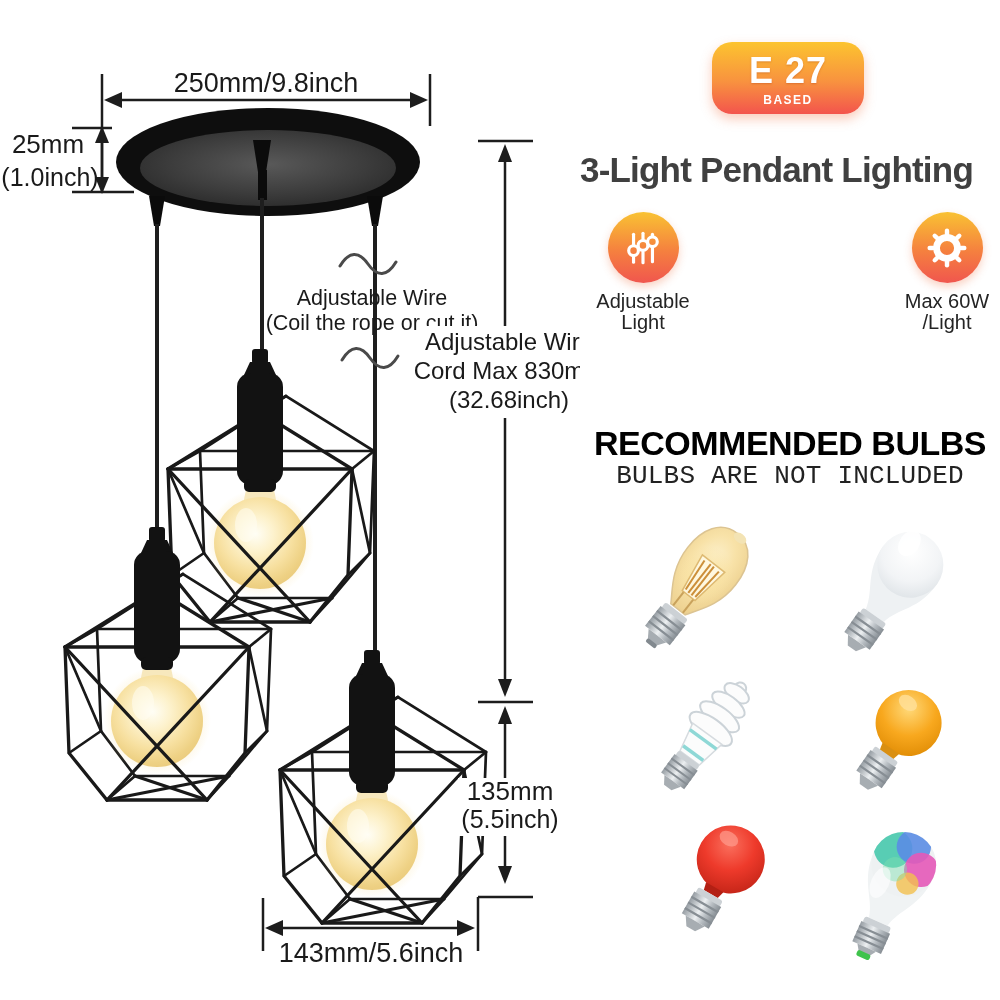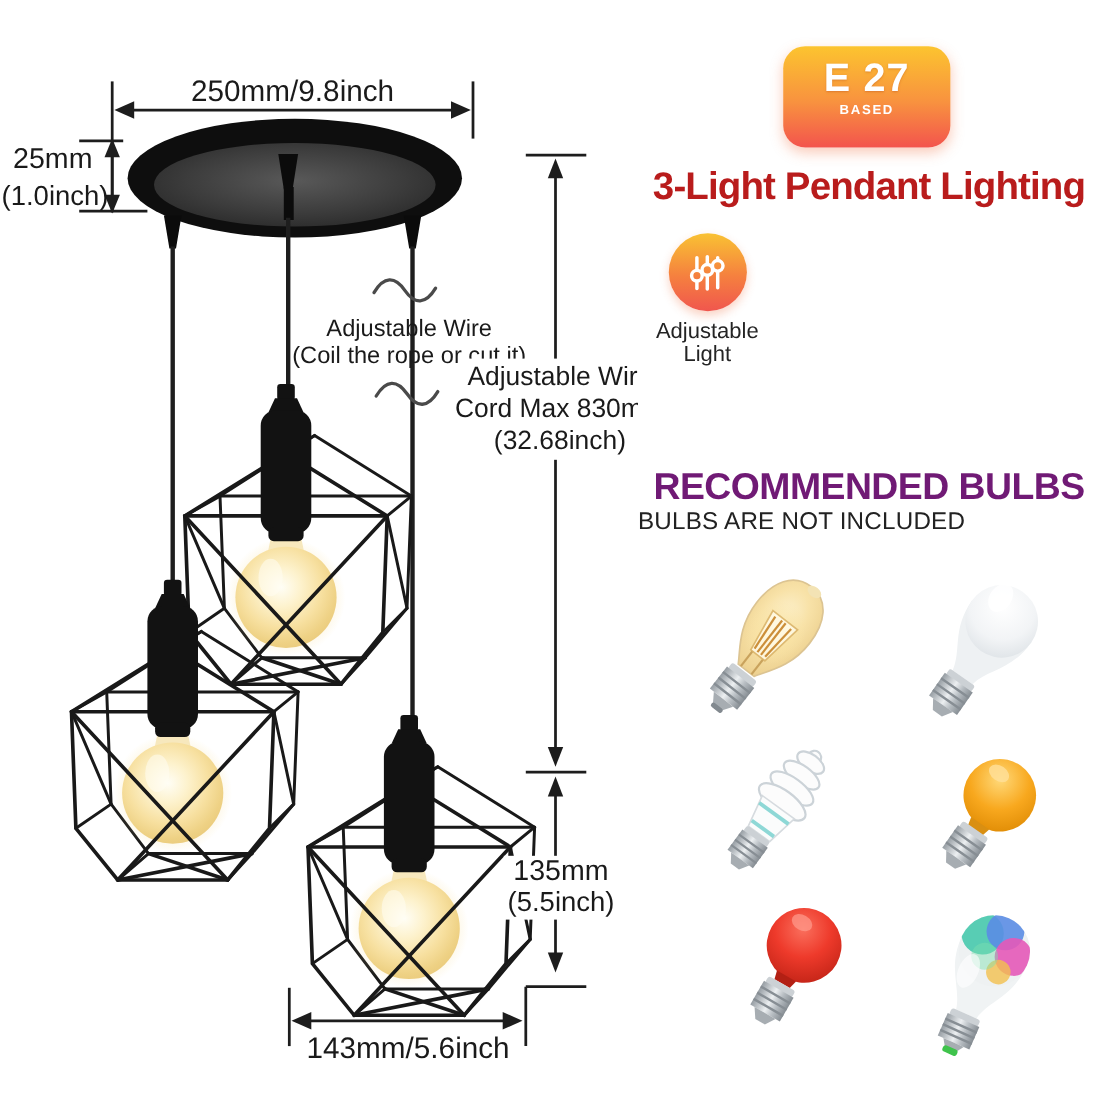--- a/index.html
+++ b/index.html
@@ -1,40 +1,40 @@
 <!DOCTYPE html>
 <html><head>
 <meta charset="utf-8">
 <style>
   html,body{margin:0;padding:0;background:#fff;}
   .page{position:relative;width:1000px;height:1000px;background:#ffffff;overflow:hidden;
         font-family:"Liberation Sans",sans-serif;color:#1d1d1d;}
   svg text{font-family:"Liberation Sans",sans-serif;fill:#1a1a1a;font-weight:500;}
   .abs{position:absolute;}
   
-  .badge{left:712px;top:42px;width:152px;height:92px;border-radius:20px;text-align:center;
+  .badge{left:712px;top:42px;width:152px;height:72px;border-radius:20px;text-align:center;
          background:linear-gradient(180deg,#fcc42f 0%,#f8923f 55%,#f3544d 100%);
          box-shadow:0 5px 12px rgba(240,110,60,.35);color:#fff;}
   .badge-line1{font-size:36px;font-weight:700;margin-top:8px;letter-spacing:1px;
                text-shadow:0 1px 2px rgba(170,60,20,.35);}
   .badge-line2{font-size:12px;font-weight:700;letter-spacing:1.5px;margin-top:1px;}
-  .title{left:580px;top:150px;width:420px;text-align:center;font-size:35px;font-weight:700;
-         color:#b91c1c;letter-spacing:-0.8px;}
+  .title{left:580px;top:150px;width:420px;font-size:35px;font-weight:700;
+         color:#404040;letter-spacing:-0.8px;}
   .features{left:594px;top:212px;width:402px;display:flex;justify-content:space-between;}
   .feature{width:98px;display:flex;flex-direction:column;align-items:center;}
   .feature-circle{width:71px;height:71px;border-radius:50%;flex:0 0 auto;
                   background:linear-gradient(180deg,#f9c233 0%,#f5803f 55%,#f0564e 100%);
                   display:flex;align-items:center;justify-content:center;
                   box-shadow:0 4px 9px rgba(240,110,60,.3);}
   .feature-label{margin-top:8px;font-size:20px;line-height:1.06;color:#242424;font-weight:500;
                  text-align:center;}
   .rec-title{left:580px;top:424px;width:420px;text-align:center;font-size:34px;font-weight:700;
-             color:#701a75;letter-spacing:-0.5px;}
-  .rec-sub{left:580px;top:461px;width:420px;font-size:22px;font-weight:500;
-           color:#222;letter-spacing:0.2px;}
+             color:#000000;letter-spacing:-0.5px;}
+  .rec-sub{left:580px;top:461px;width:420px;text-align:center;font-size:26px;font-weight:500;
+           color:#222;letter-spacing:0.2px;font-family:Liberation Mono, monospace;}
   .bulb{position:absolute;}
 </style>
 </head>
 <body>
 
 <div class="page">
 
   <svg class="abs" style="left:0;top:0" width="580" height="1000" viewBox="0 0 580 1000">
     <defs>
       <radialGradient id="gGlow" cx="0.45" cy="0.4" r="0.65">
@@ -220,20 +220,41 @@
               <circle cx="29" cy="14" r="4.6"></circle>
               <line x1="29" y1="20" x2="29" y2="33"></line>
           </g>
         </svg>
       </div>
       <div class="feature-label">
         <div>Adjustable</div>
         <div>Light</div>
       </div>
     </div>
+    <div class="feature">
+      <div class="feature-circle">
+        <svg width="42" height="42" viewBox="0 0 40 40">
+          <circle cx="20" cy="20" r="10" fill="none" stroke="#fff" stroke-width="6.5"></circle>
+          <g stroke="#fff" stroke-width="4.2" stroke-linecap="round">
+            <line x1="20" y1="3.5" x2="20" y2="6.5"></line>
+              <line x1="20" y1="33.5" x2="20" y2="36.5"></line>
+            <line x1="3.5" y1="20" x2="6.5" y2="20"></line>
+              <line x1="33.5" y1="20" x2="36.5" y2="20"></line>
+            <line x1="8.3" y1="8.3" x2="10.4" y2="10.4"></line>
+              <line x1="29.6" y1="29.6" x2="31.7" y2="31.7"></line>
+            <line x1="8.3" y1="31.7" x2="10.4" y2="29.6"></line>
+              <line x1="29.6" y1="10.4" x2="31.7" y2="8.3"></line>
+          </g>
+        </svg>
+      </div>
+      <div class="feature-label">
+        <div>Max 60W</div>
+        <div>/Light</div>
+      </div>
+    </div>
   </div>
 
   <div class="abs rec-title">RECOMMENDED BULBS</div>
   <div class="abs rec-sub">BULBS ARE NOT INCLUDED</div>
 
   <div class="bulb" style="left:642px;top:512px;transform:rotate(38deg);">
     <svg width="102" height="152" viewBox="0 0 100 150">
       <path d="M50,6 C70,6 80,24 80,47 C80,74 66,89 59,101 L41,101 C34,89 20,74 20,47 C20,24 30,6 50,6 Z" fill="url(#amberG)" stroke="#dcc492" stroke-width="1.5"></path>
       <ellipse cx="55" cy="8" rx="7" ry="4.5" fill="#f3e3b4"></ellipse>
       <ellipse cx="50" cy="58" rx="26" ry="30" fill="url(#amberGlow)"></ellipse>

